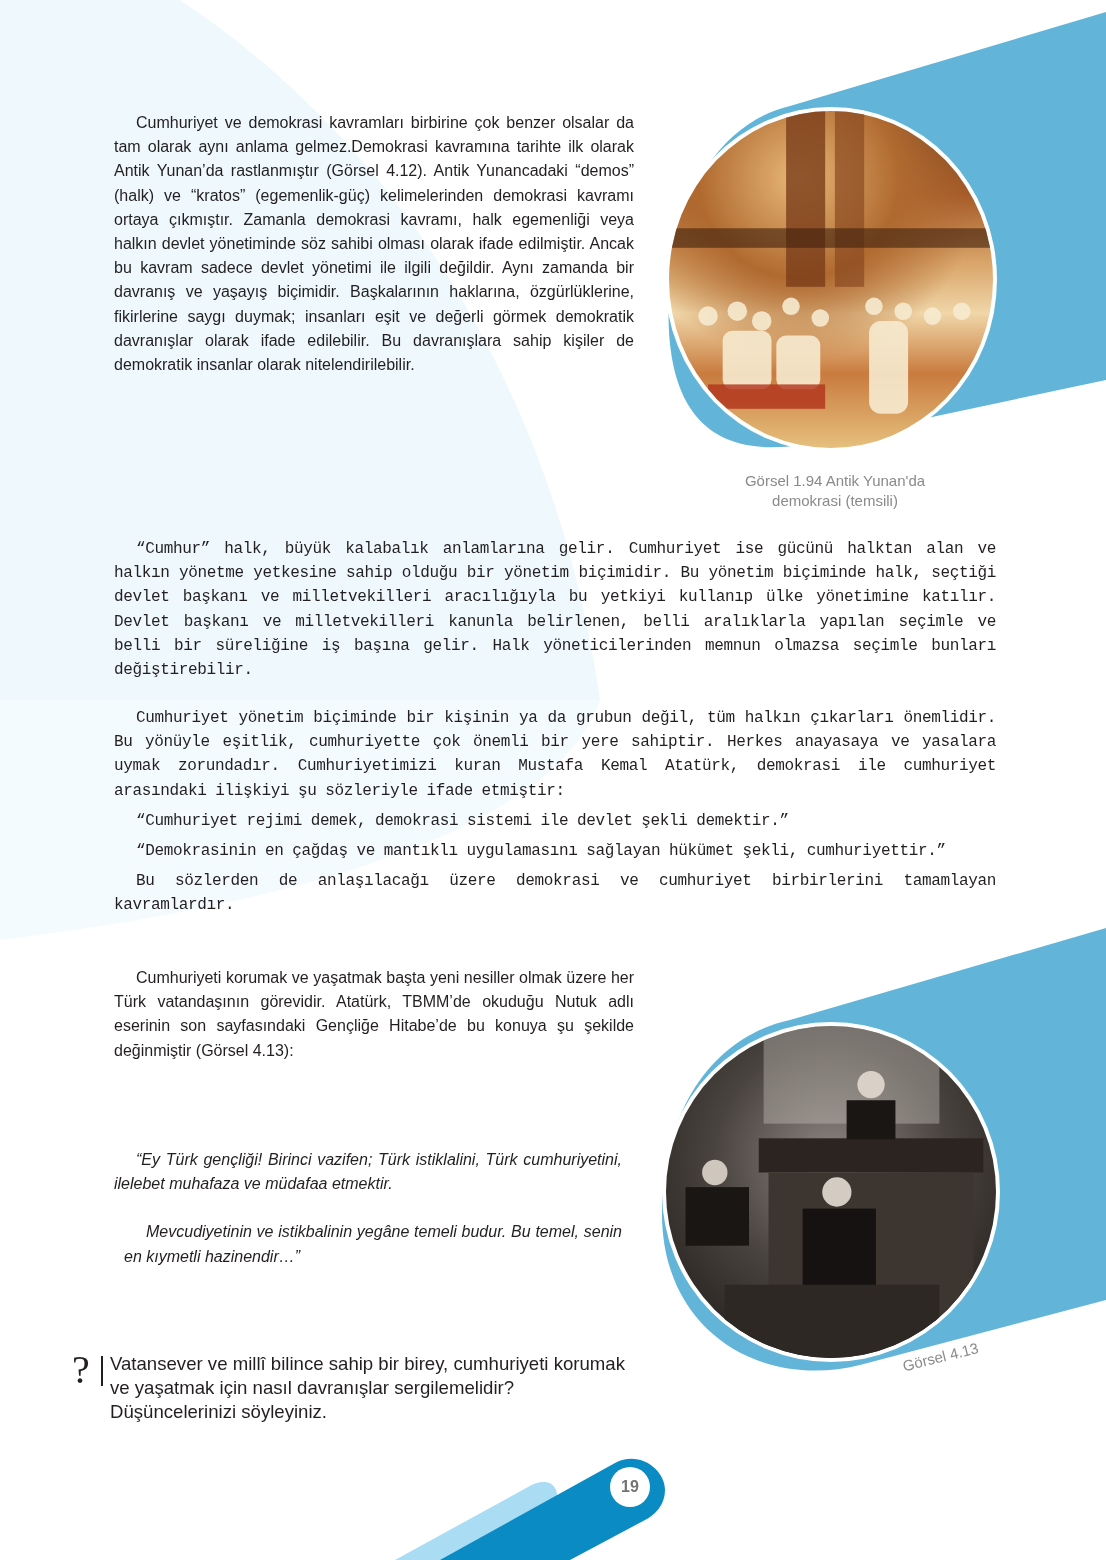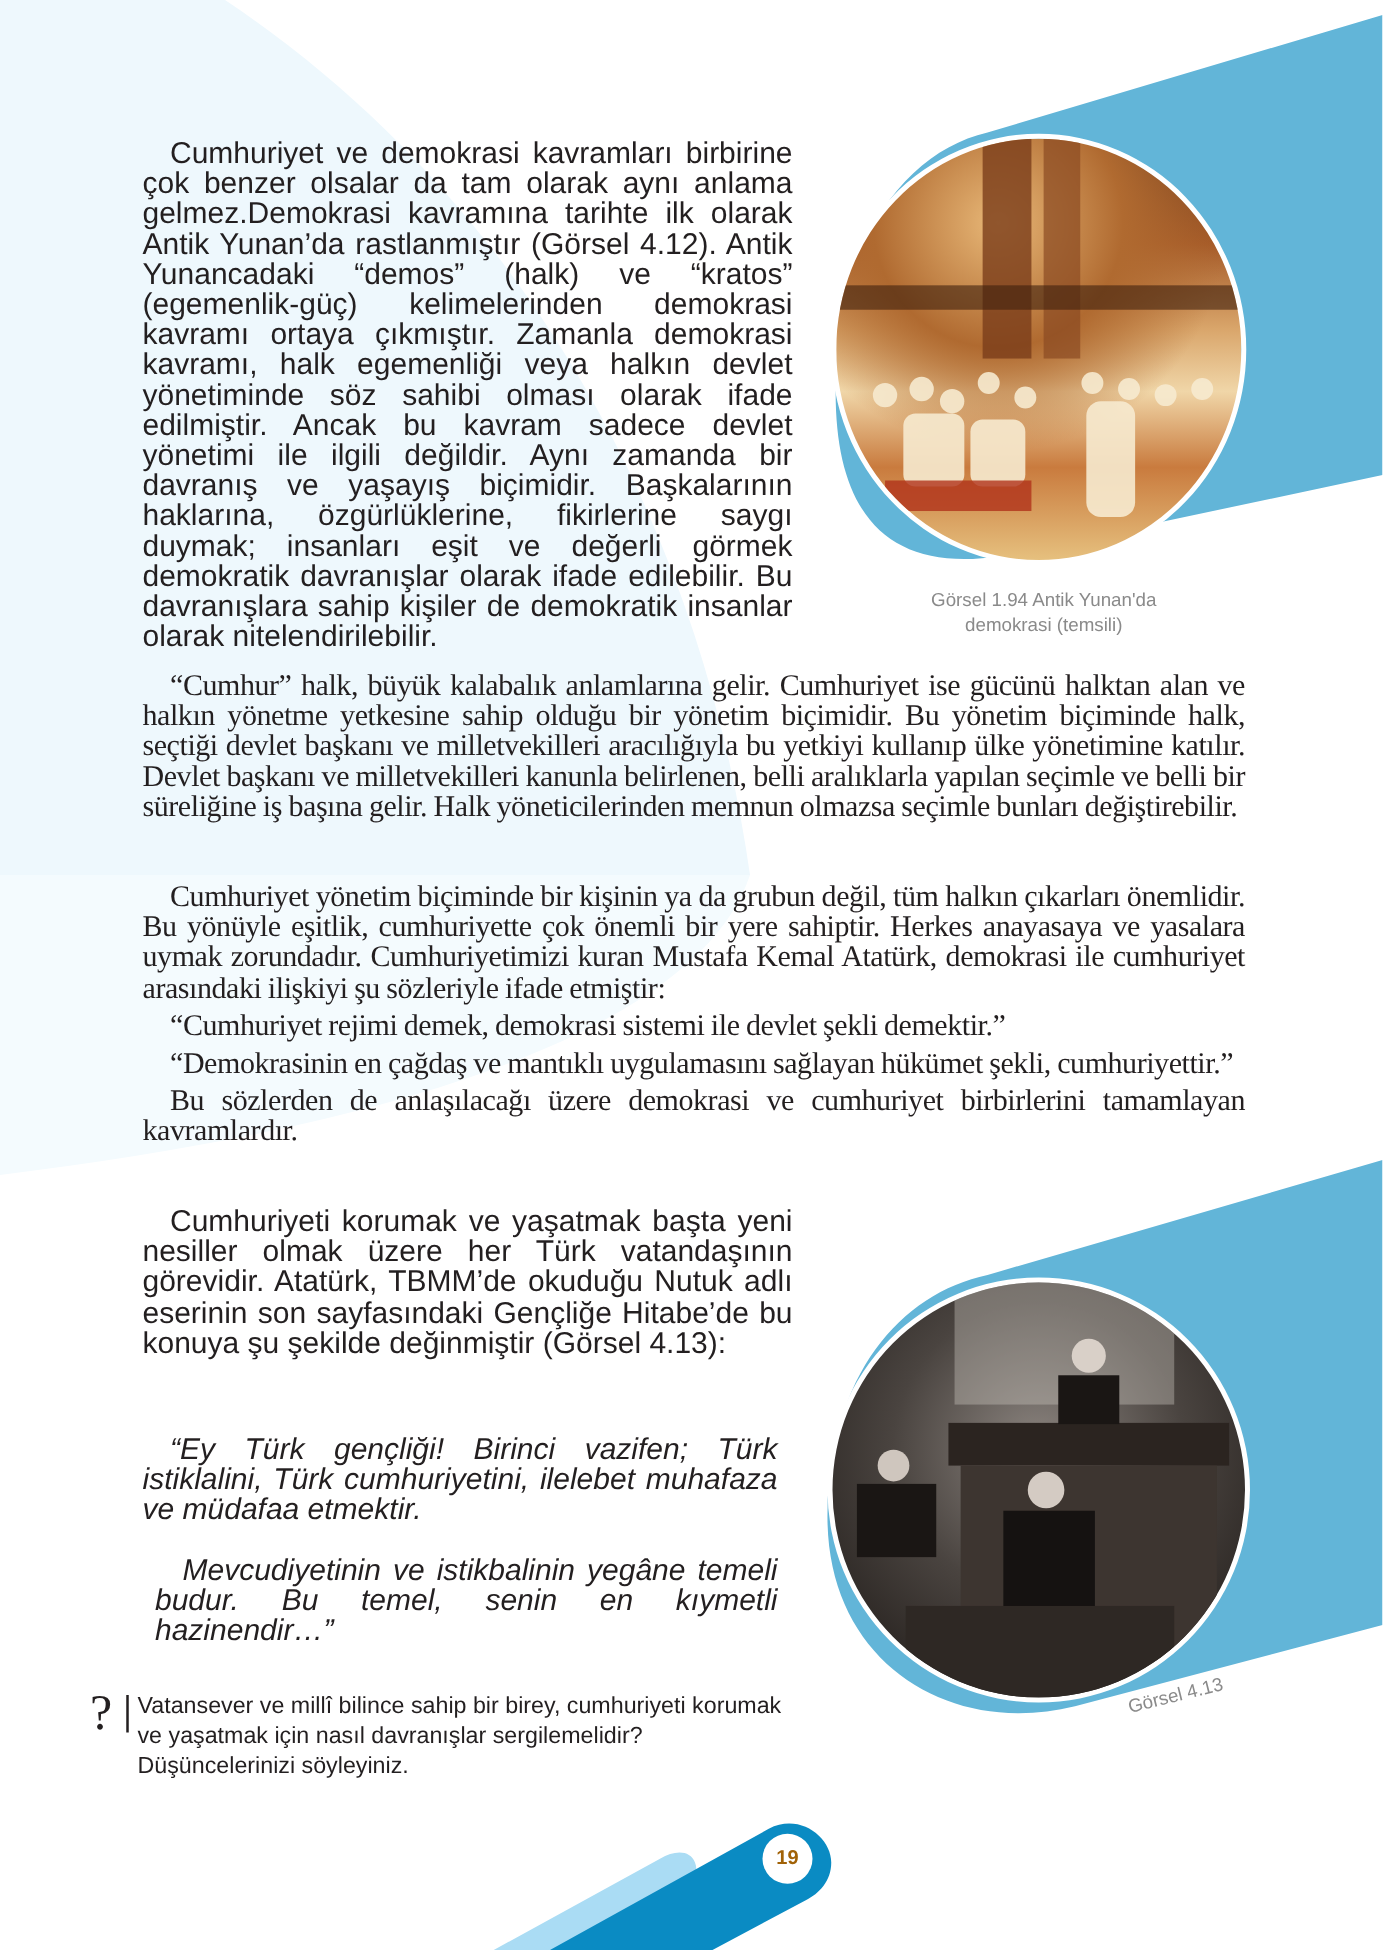--- a/index.html
+++ b/index.html
@@ -1,29 +1,29 @@
 <!DOCTYPE html>
 <html><head>
 <meta charset="utf-8">
 <style>
   html, body { margin:0; padding:0; }
   body { width:1106px; height:1560px; position:relative; overflow:hidden; background:#ffffff;
          font-family:"Liberation Sans", sans-serif; color:#231f20; }
   .bg { position:absolute; inset:0; z-index:0; }
-  .txt { position:absolute; z-index:2; font-size:24px; line-height:24.2px; }
+  .txt { position:absolute; z-index:2; font-size:16px; line-height:24.2px; }
   .justify { text-align:justify; text-align-last:left; }
   .para-indent { text-indent:22px; }
-  .narrow-cond { font-family:Liberation Serif, serif; letter-spacing:-0.35px; word-spacing:-0.5px; transform-origin:left top; }
+  .narrow-cond { font-family:Liberation Mono, monospace; letter-spacing:-0.35px; word-spacing:-0.5px; transform-origin:left top; }
   .caption { position:absolute; z-index:2; color:#8a8a8a; font-size:15px; line-height:20px; text-align:center; }
   .photo { position:absolute; z-index:2; border-radius:50%; overflow:hidden; border:4px solid #ffffff; box-sizing:border-box; }
   .q-icon { position:absolute; z-index:2; font-family:"Liberation Serif", serif; font-size:40px; line-height:40px; color:#231f20; }
   .q-bar { position:absolute; z-index:2; width:1.5px; background:#231f20; }
   .q-text { position:absolute; z-index:2; font-weight:normal; font-size:18.6px; line-height:24px; }
   .page-num { position:absolute; z-index:3; left:610px; top:1467px; width:40px; height:40px; border-radius:50%;
-              background:#ffffff; color:#a16207; font-weight:bold; font-size:16px; line-height:40px; text-align:center; }
+              background:#ffffff; color:#737373; font-weight:bold; font-size:16px; line-height:40px; text-align:center; }
   p { margin:0; }
 </style>
 </head>
 <body>
 
 <svg class="bg" width="1106" height="1560" viewBox="0 0 1106 1560">
 
   <path d="M0 0 L180 0 C 420 160, 560 420, 600 700 L 0 700 Z" fill="#eef8fd"></path>
   <path d="M0 700 L600 700 C 560 820, 330 900, 0 940 Z" fill="#f4fbfe"></path>
 

